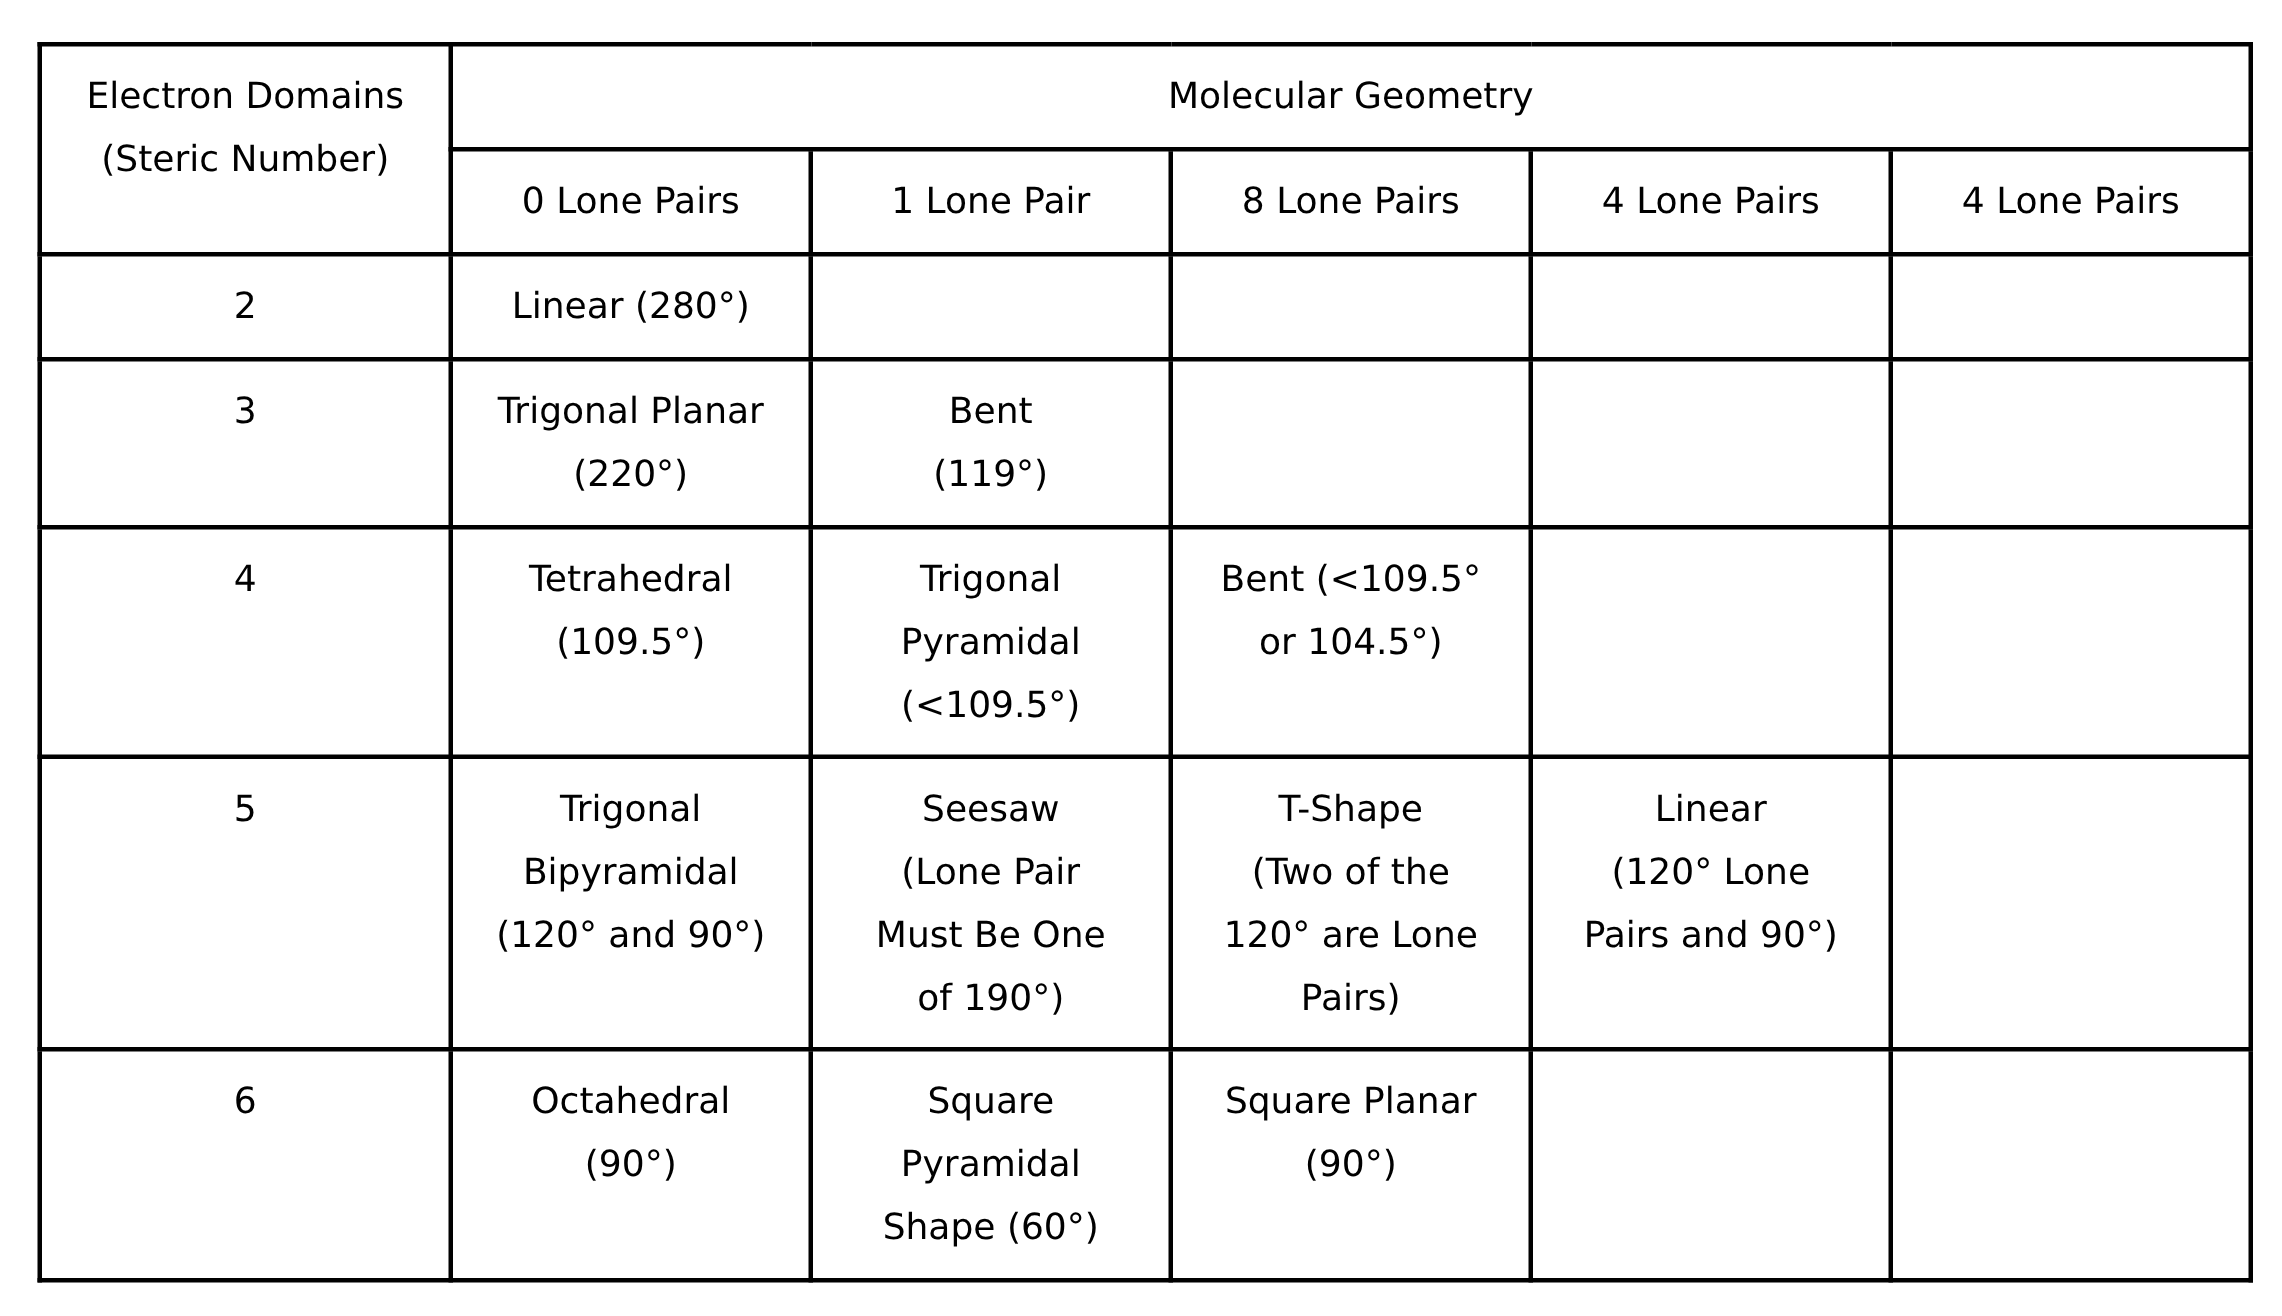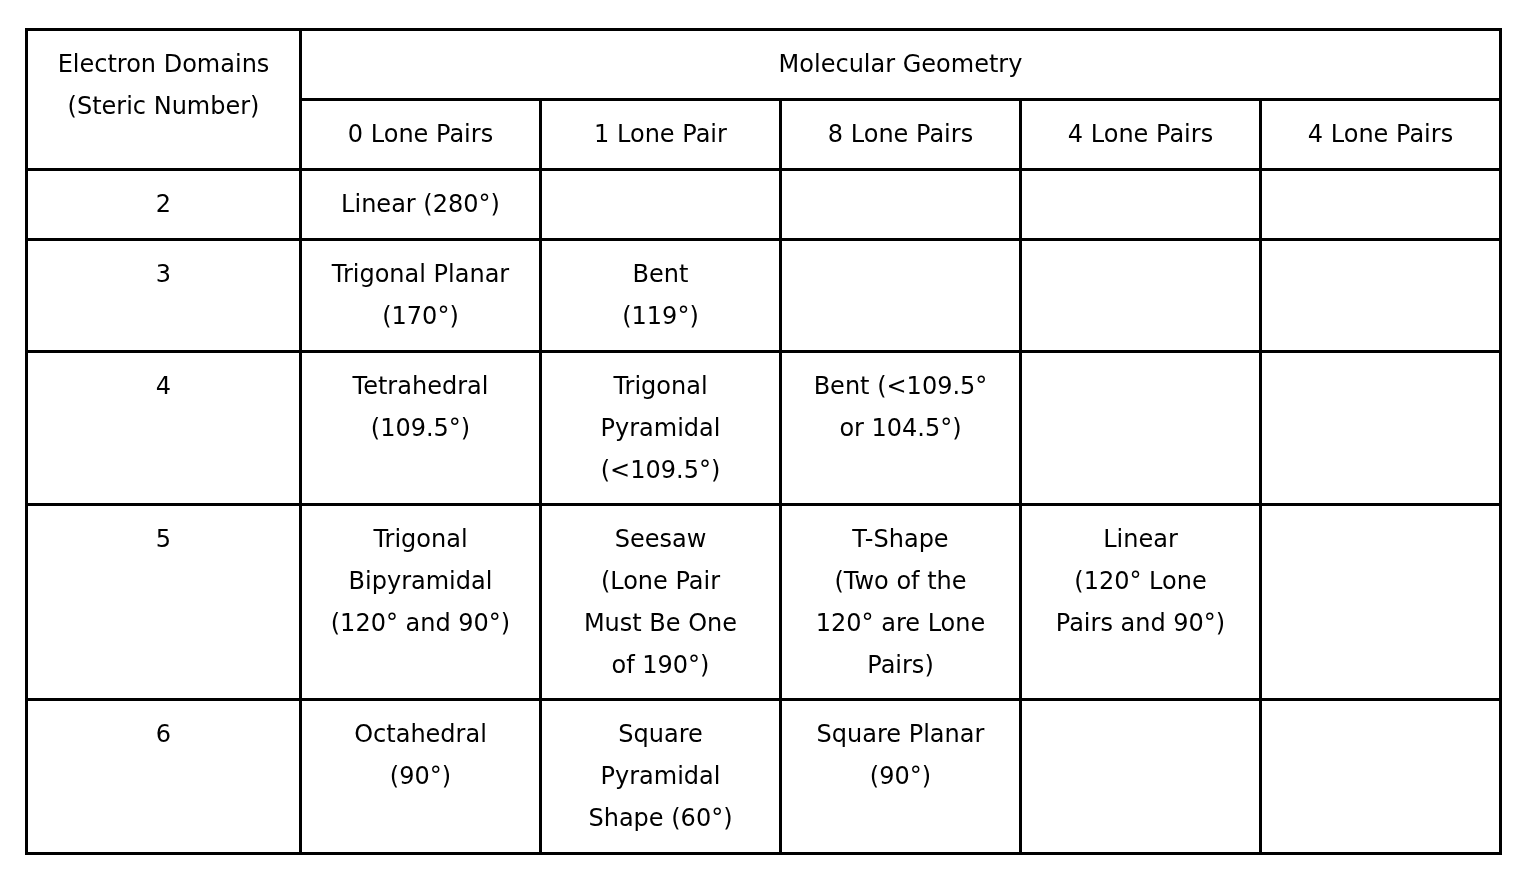--- a/index.html
+++ b/index.html
@@ -59,21 +59,21 @@
     <td>2</td>
     <td>Linear  (280°)</td>
     <td></td>
     <td></td>
     <td></td>
     <td></td>
   </tr>
   <tr class="r3">
     <td>3</td>
     <td>Trigonal Planar
-(170°)</td>
+(220°)</td>
     <td>Bent
 (119°)</td>
     <td></td>
     <td></td>
     <td></td>
   </tr>
   <tr class="r4">
     <td>4</td>
     <td>Tetrahedral
 (109.5°)</td>

